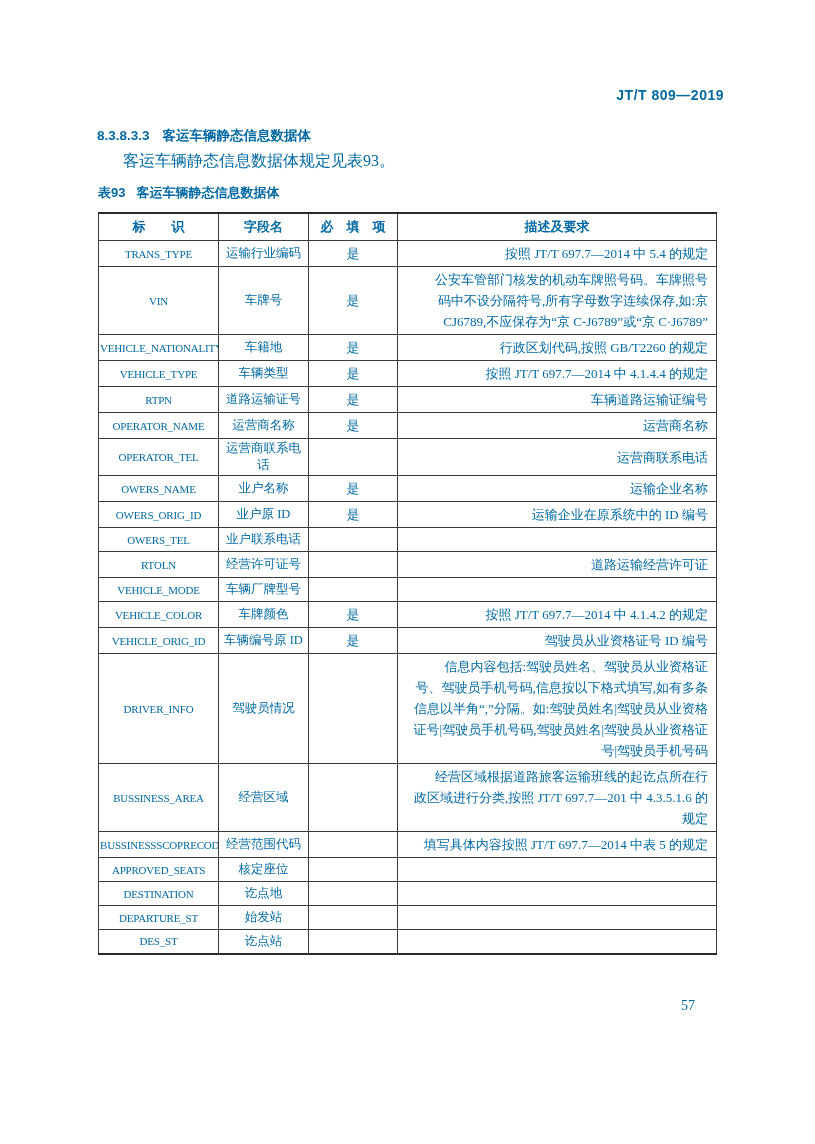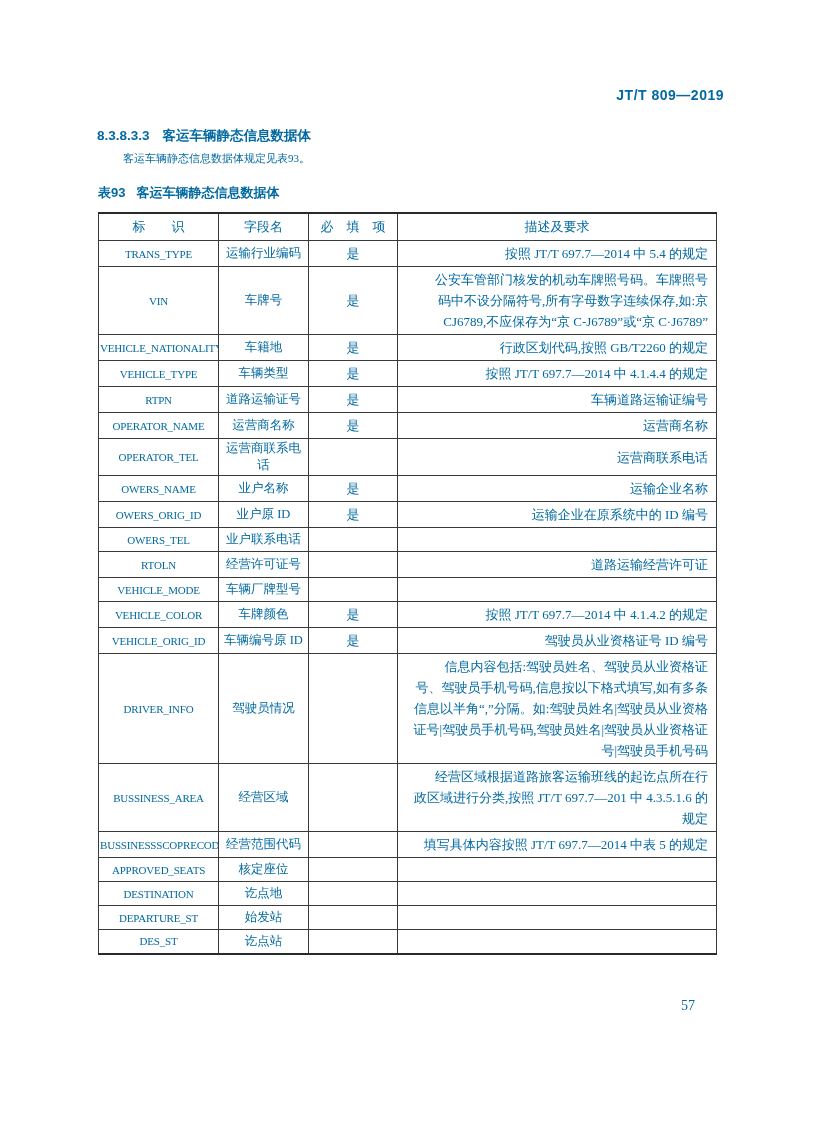--- a/index.html
+++ b/index.html
@@ -27,21 +27,21 @@
     left:97px;
     font-family:"Liberation Sans","DejaVu Sans",sans-serif;
     font-weight:bold;
     font-size:13.5px;
   }
   .section-heading .sec-title { margin-left:13px; }
   .intro {
     position:absolute;
     top:151px;
     left:123px;
-    font-size:11px;
+    font-size:16px;
   }
   .caption {
     position:absolute;
     top:184px;
     left:98px;
     width:618px;
     text-align:left;
     font-family:"Liberation Sans","DejaVu Sans",sans-serif;
     font-weight:bold;
     font-size:13px;
@@ -57,21 +57,21 @@
     font-size:13px;
     border-top:2px solid #2a2a2a;
     border-bottom:2px solid #2a2a2a;
   }
   .data-table th, .data-table td {
     border:1px solid #3a3a3a;
     padding:1px 4px;
     vertical-align:middle;
   }
   .data-table th {
-    font-weight:normal;
+    font-weight:bold;
     height:24px;
     text-align:center;
     font-size:13px;
   }
   .data-table tr { height:24px; }
   td.c-id {
     text-align:center;
     font-size:11px;
     letter-spacing:-0.2px;
     white-space:nowrap;

